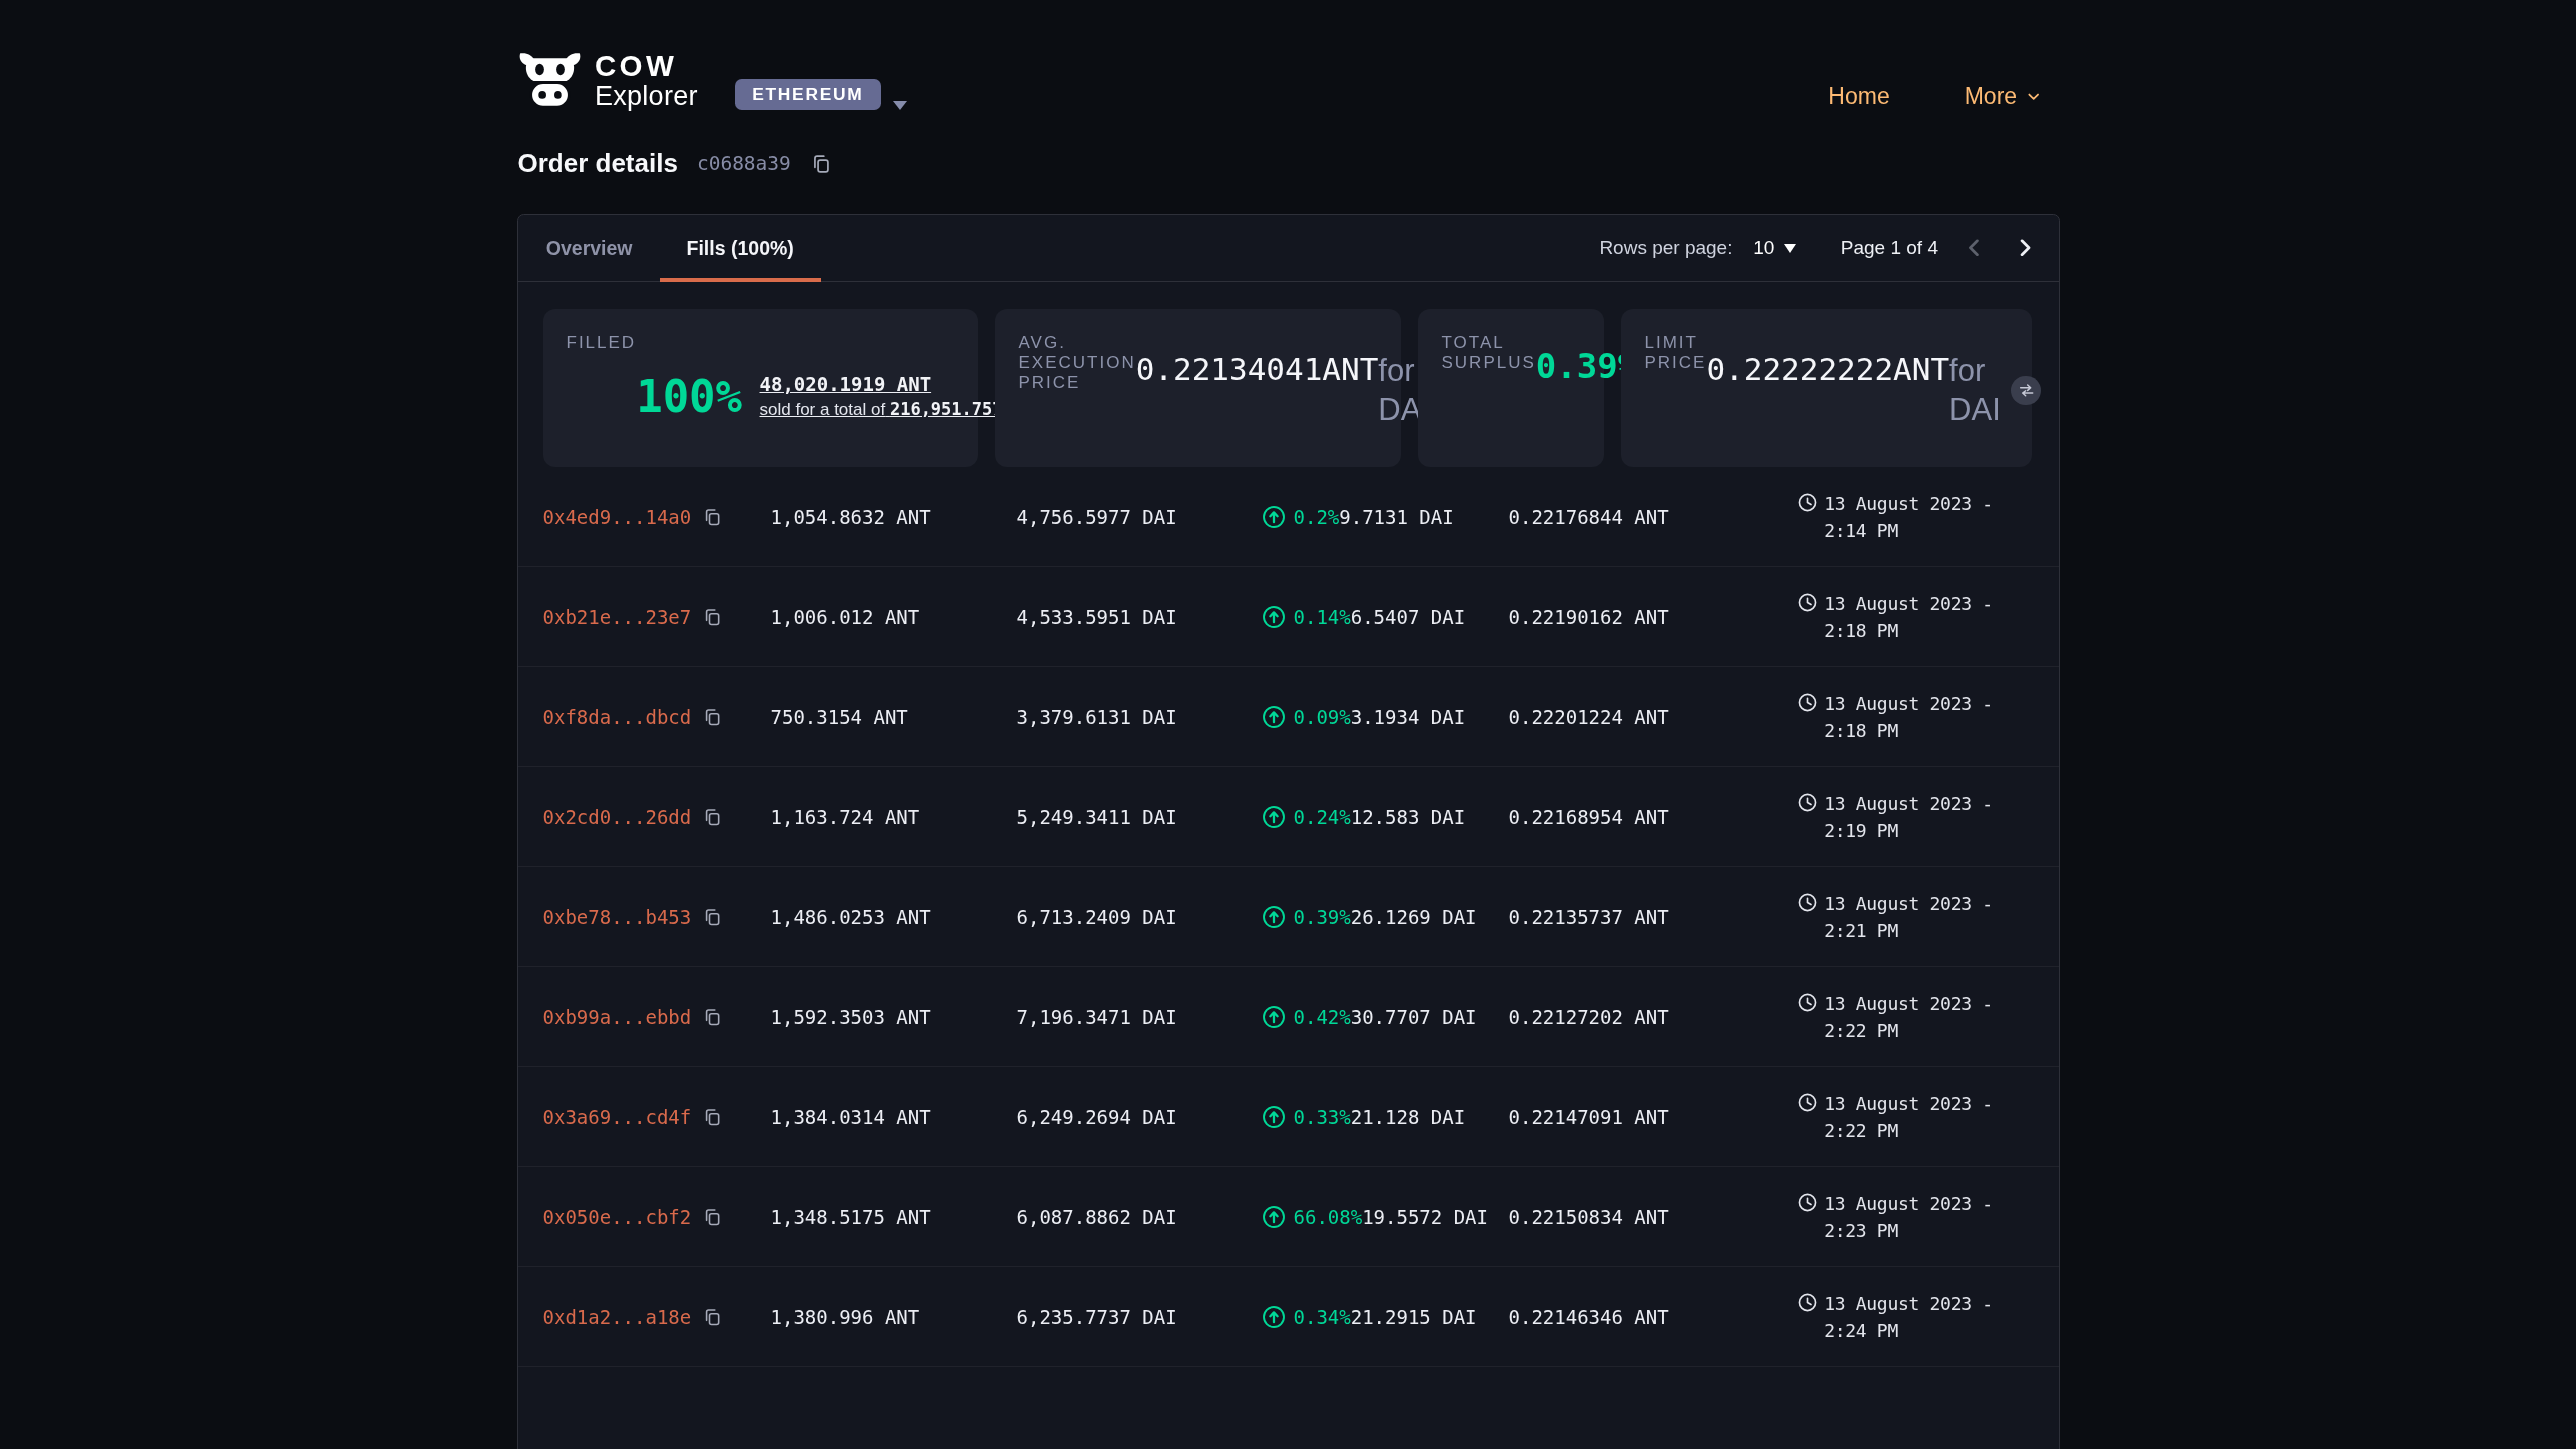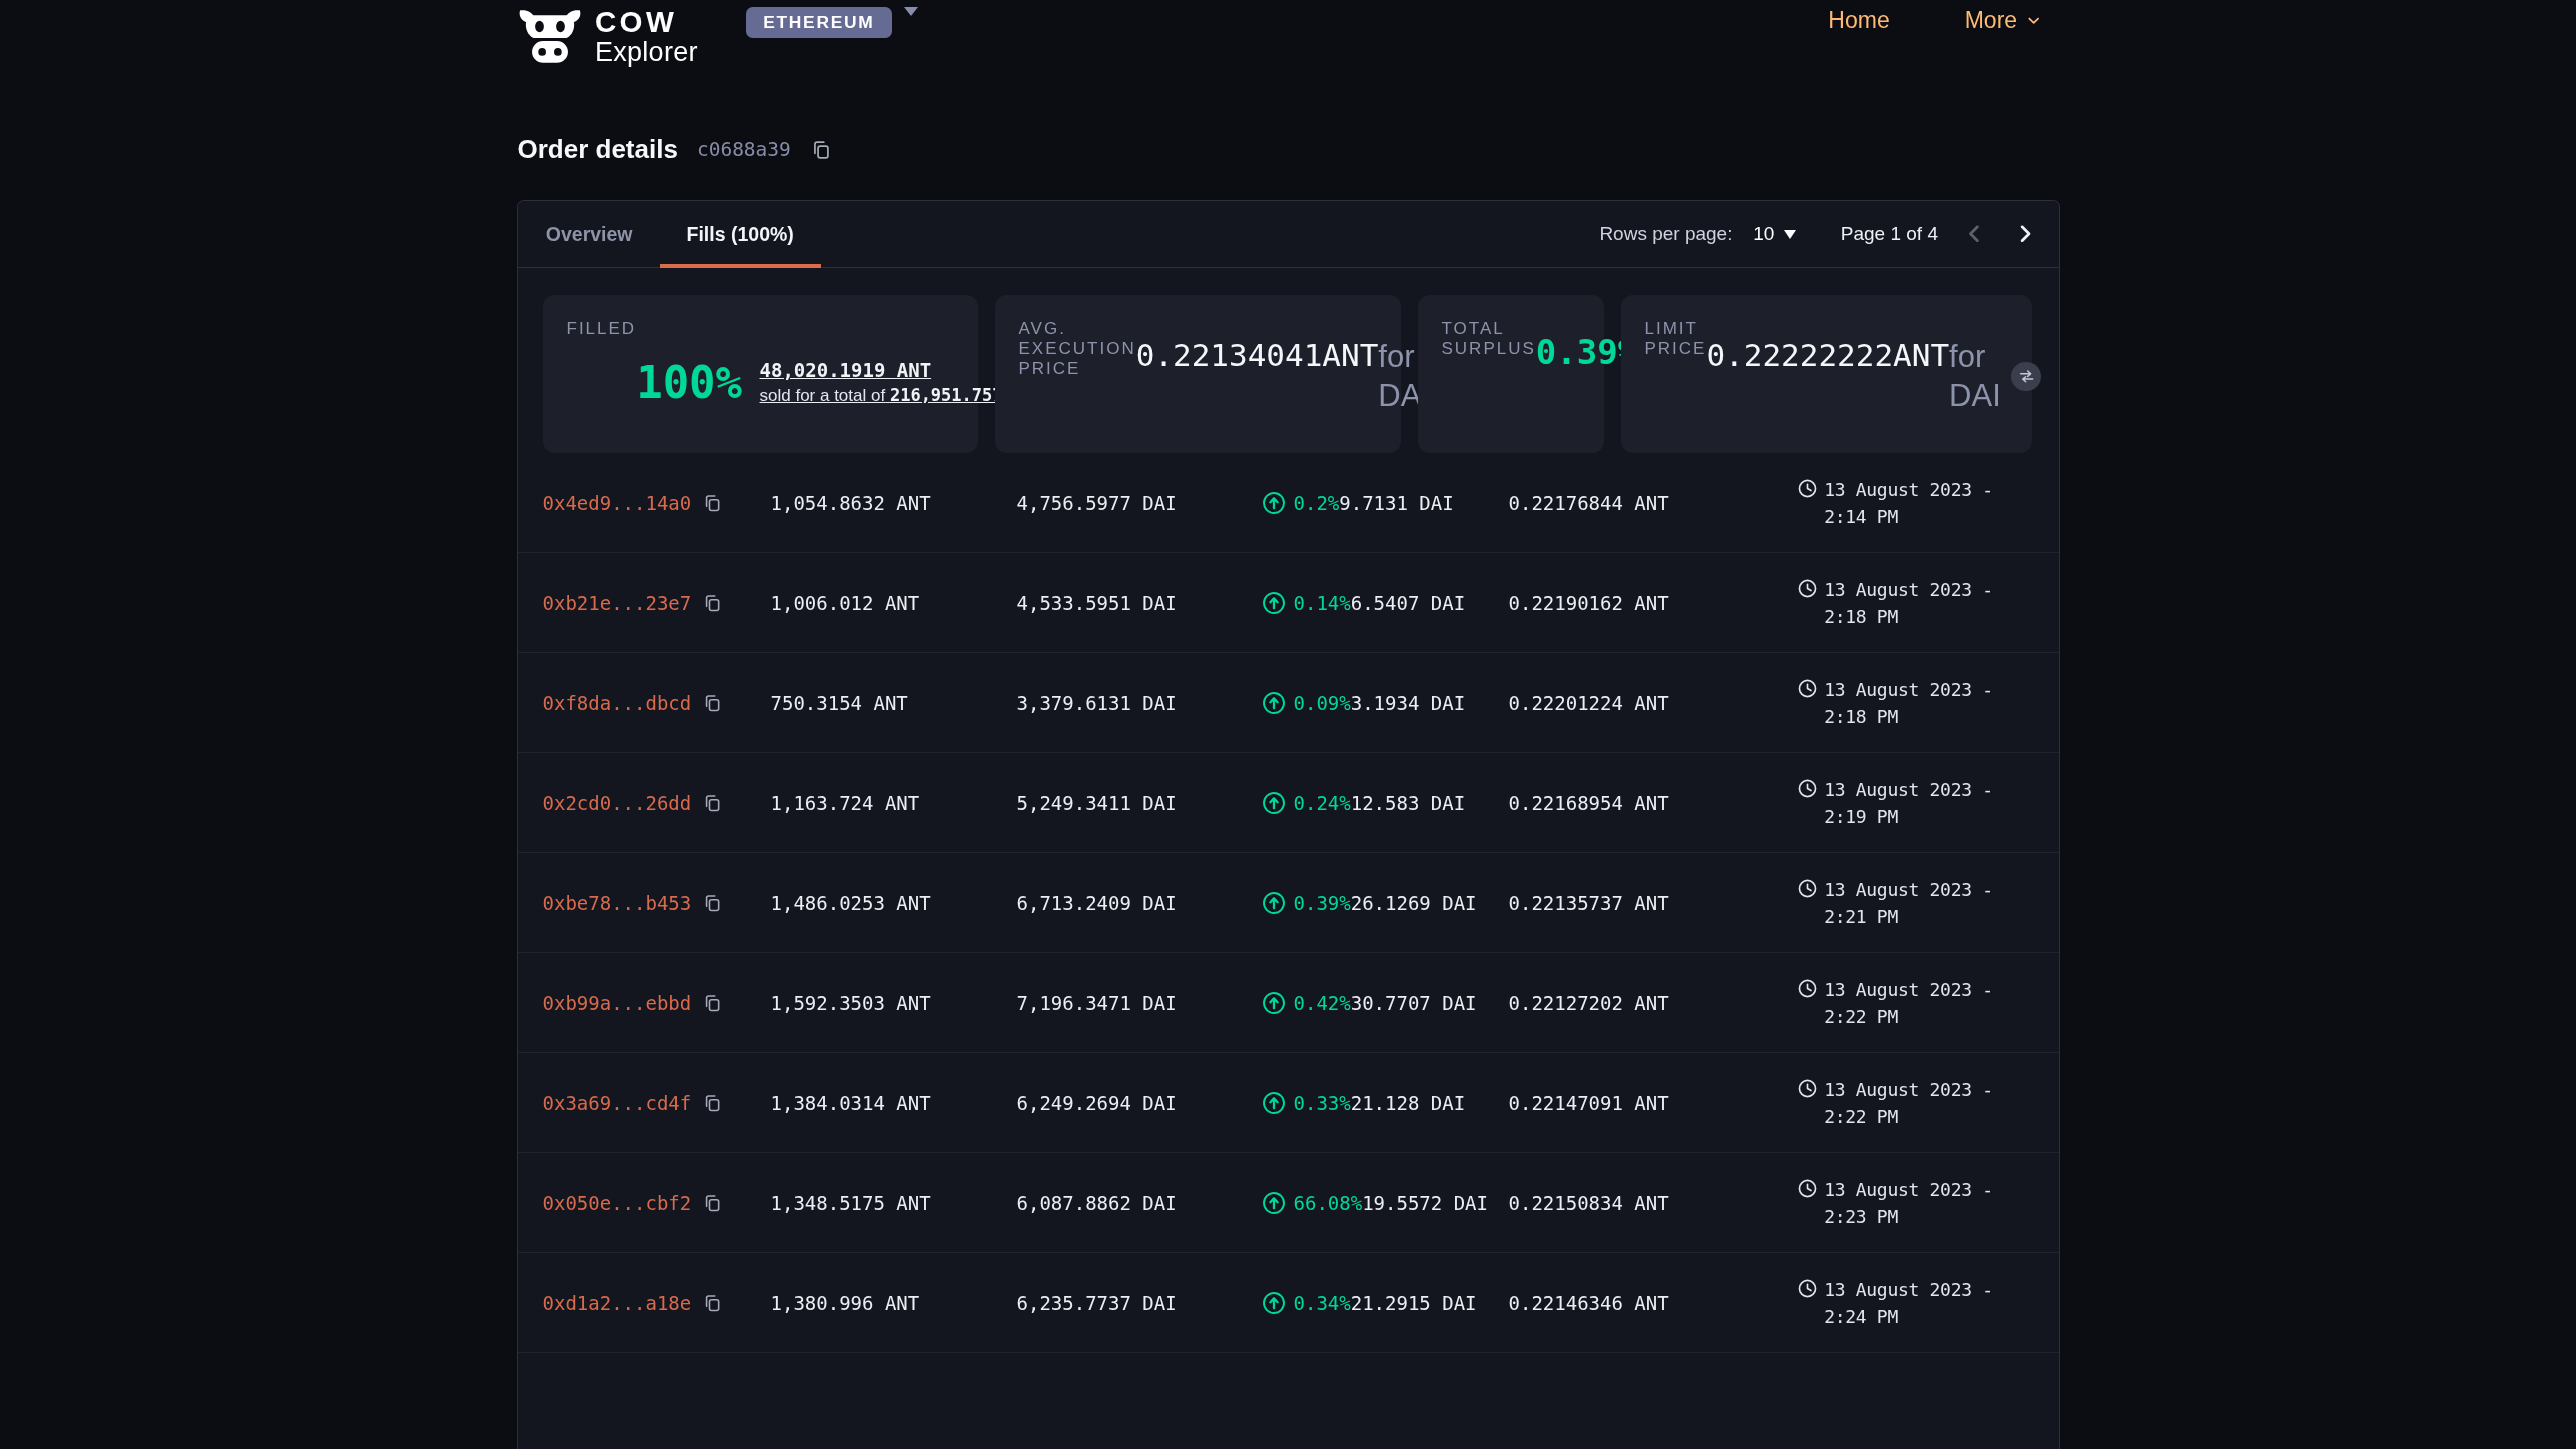--- a/index.html
+++ b/index.html
@@ -7,26 +7,26 @@
     width:2576px;height:1449px;overflow:hidden;
     background:#0b0d12;
     font-family:"Liberation Sans", sans-serif;
     color:#eceef4;
     -webkit-font-smoothing:antialiased;
   }
   .container{width:1541px;margin:0 auto;}
   .mono{font-family:"DejaVu Sans Mono", monospace;}
 
   
-  .topbar{display:flex;align-items:flex-start;padding-top:7px;height:89px;}
+  .topbar{display:flex;align-items:flex-end;padding-top:21px;height:89px;}
   .logo{display:flex;align-items:center;gap:13.4px;cursor:pointer;}
   .logo-text{display:flex;flex-direction:column;line-height:1;}
   .logo-brand{font-size:29.5px;font-weight:800;letter-spacing:3.4px;color:#ffffff;}
   .logo-sub{font-size:27px;font-weight:400;color:#ffffff;margin-top:2.7px;letter-spacing:0.3px;}
-  .chip{display:flex;align-items:center;margin-left:48px;background:#666b93;border:none;
+  .chip{display:flex;align-items:center;margin-left:37px;background:#666b93;border:none;
         border-radius:6.7px;height:31px;padding:0 17.4px;color:#fff;font-size:17.4px;font-weight:700;
         letter-spacing:1.7px;font-family:inherit;cursor:pointer;}
   .chip-caret{width:0;height:0;border-left:7.4px solid transparent;border-right:7.4px solid transparent;
         border-top:9.4px solid #868cab;margin-left:12px;cursor:pointer;}
   nav{margin-left:auto;display:flex;align-items:center;gap:75px;padding-right:16px;}
   nav a{color:#fdba74;font-size:23px;text-decoration:none;display:flex;align-items:center;gap:8px;cursor:pointer;}
 
   
   .title-row{display:flex;align-items:center;margin-top:38px;gap:19px;}
   .title-row h1{font-size:26px;font-weight:700;margin:0;color:#f7f8fb;}

